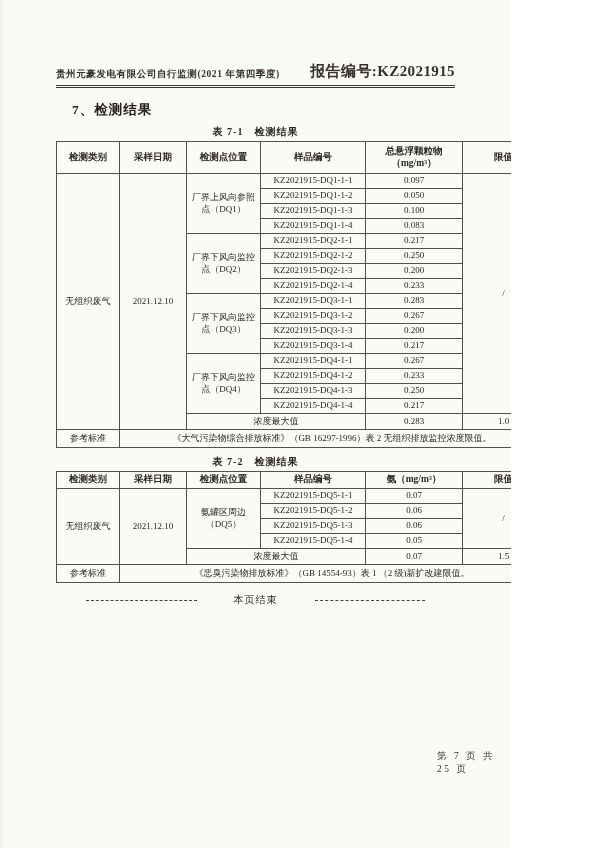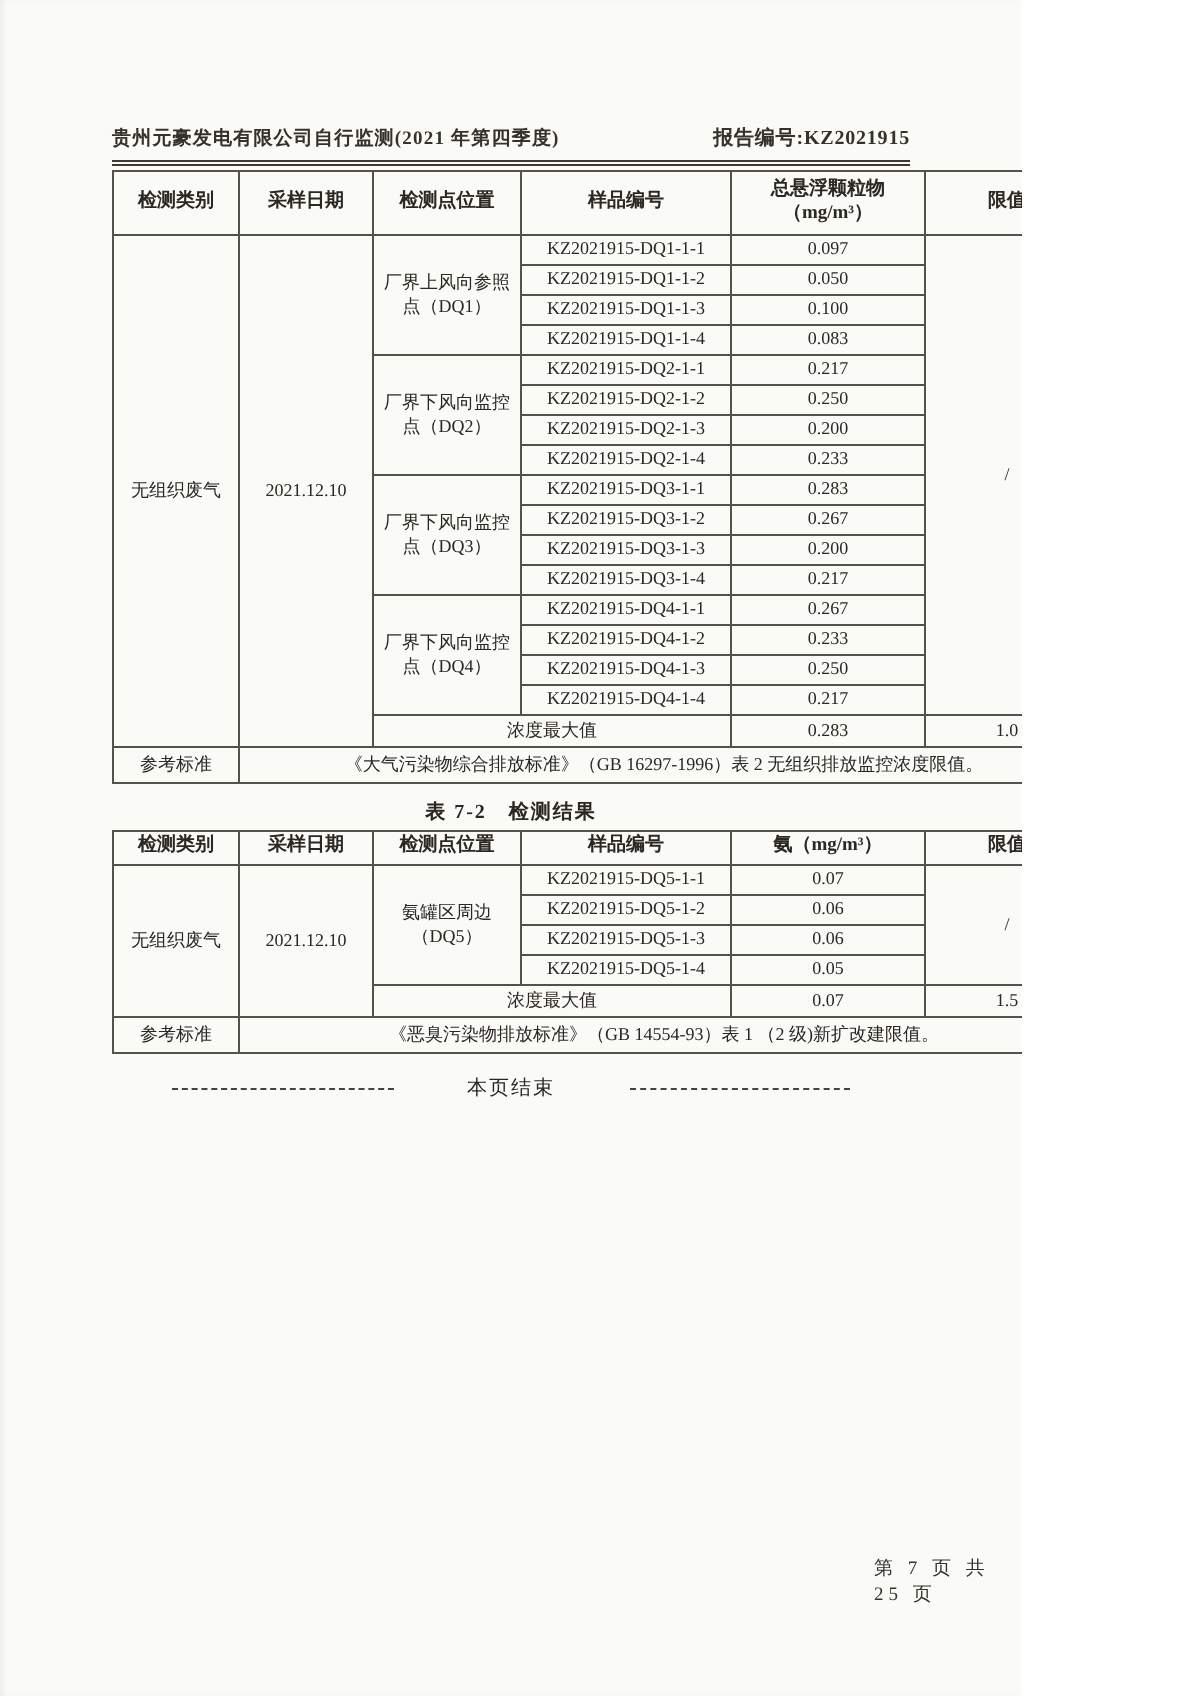--- a/index.html
+++ b/index.html
@@ -23,21 +23,21 @@
 
   .doc-header {
     display:flex; justify-content:space-between; align-items:flex-end;
     padding-bottom:4px;
     border-bottom:3px double #3c3833;
   }
   .doc-header .left {
     font-size:9.5px; font-weight:bold; letter-spacing:0.6px; color:#36312b;
   }
   .doc-header .right {
-    font-size:10px; font-weight:bold; letter-spacing:0.4px; color:#36312b;
+    font-size:15px; font-weight:bold; letter-spacing:0.4px; color:#36312b;
   }
 
   .section-title {
     margin:13px 0 0 16px;
     font-size:13.5px; font-weight:bold; letter-spacing:1px; color:#26221d;
   }
   .section-intro {
     margin:8px 0 0 33px;
     font-size:10.5px; letter-spacing:0.5px;
   }
@@ -75,21 +75,21 @@
 
   .page-end {
     margin:10px 30px 0 30px;
     display:flex; align-items:center;
     font-size:10px; letter-spacing:1px;gap:36px;
   }
   .page-end .dash { flex:1; border-top:1.3px dashed #46423c; }
   .page-end .txt { padding:0 1px; }
 
   .footer-page {
-    position:absolute; bottom:44px; left:437px;
+    position:absolute; bottom:72px; left:437px;
     font-size:9.5px; letter-spacing:2.5px; color:#36322c;
   }
 
   
   .frag { position:absolute; background:#c2403a; border-radius:1px; }
   .frag-a { left:591px; top:432px; width:4px; height:5px; }
   .frag-b { left:589px; top:448px; }
   .frag-c { left:592px; top:506px; width:3px; height:14px; border-radius:2px; }
   .frag-d { left:591px; top:524px; width:4px; height:20px; border-radius:2px; }
   .frag-e { left:592px; top:552px; width:4px; height:7px; }
@@ -98,21 +98,23 @@
 <body>
 
 <div class="page">
   <div class="content">
 
     <div class="doc-header">
       <span class="left">贵州元豪发电有限公司自行监测(2021 年第四季度)</span>
       <span class="right">报告编号:KZ2021915</span>
     </div>
 
-
+    <div class="section-title">7、检测结果</div>
+
+    <div class="tbl-title">表 7-1　检测结果</div>
 
     <table class="report t1">
       <colgroup>
           <col class="c1">
           <col class="c2">
           <col class="c3">
           <col class="c4">
           <col class="c5">
           <col class="c6">
         </colgroup>

